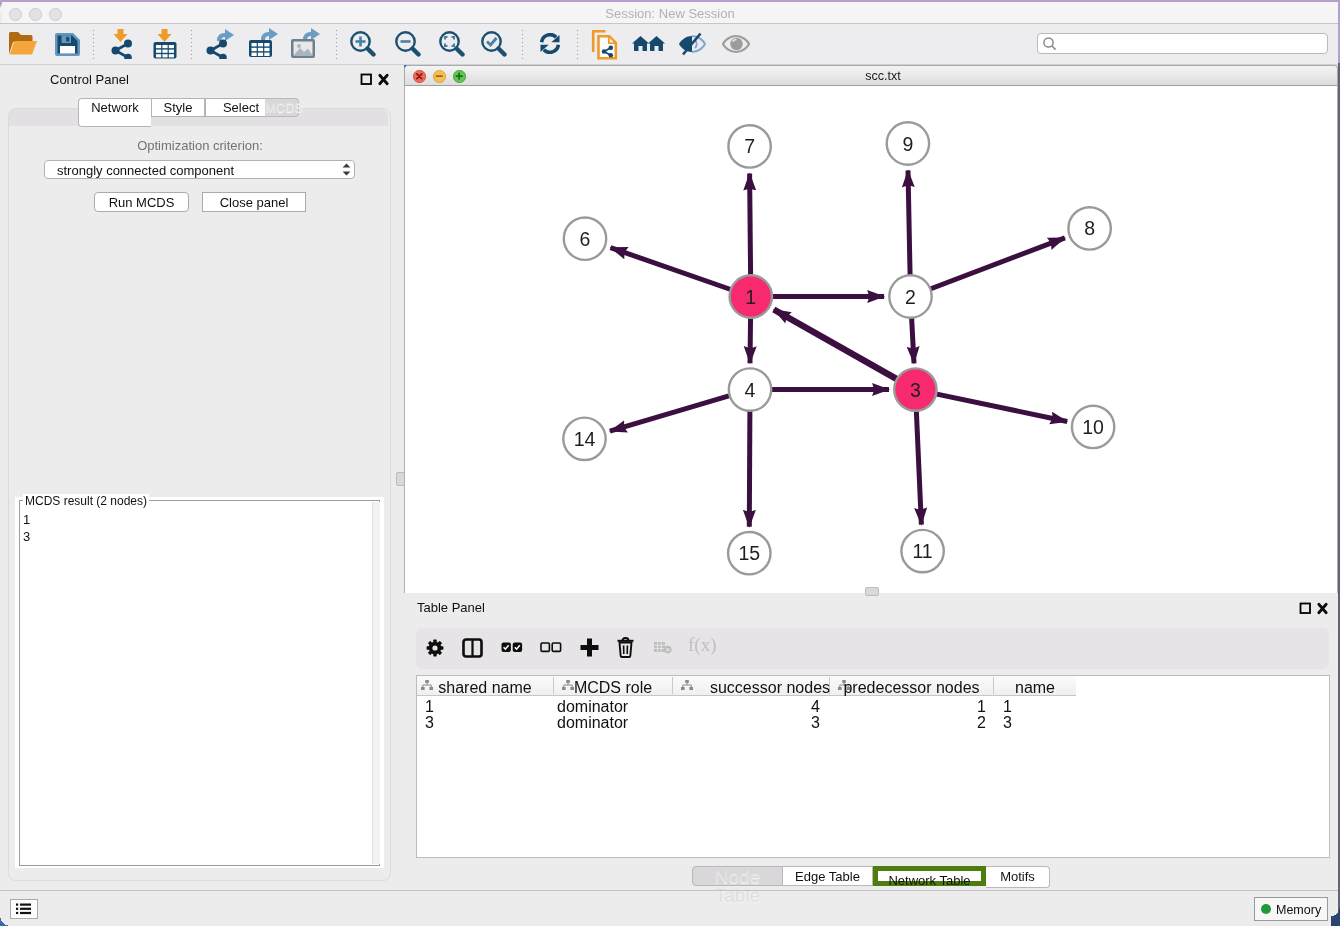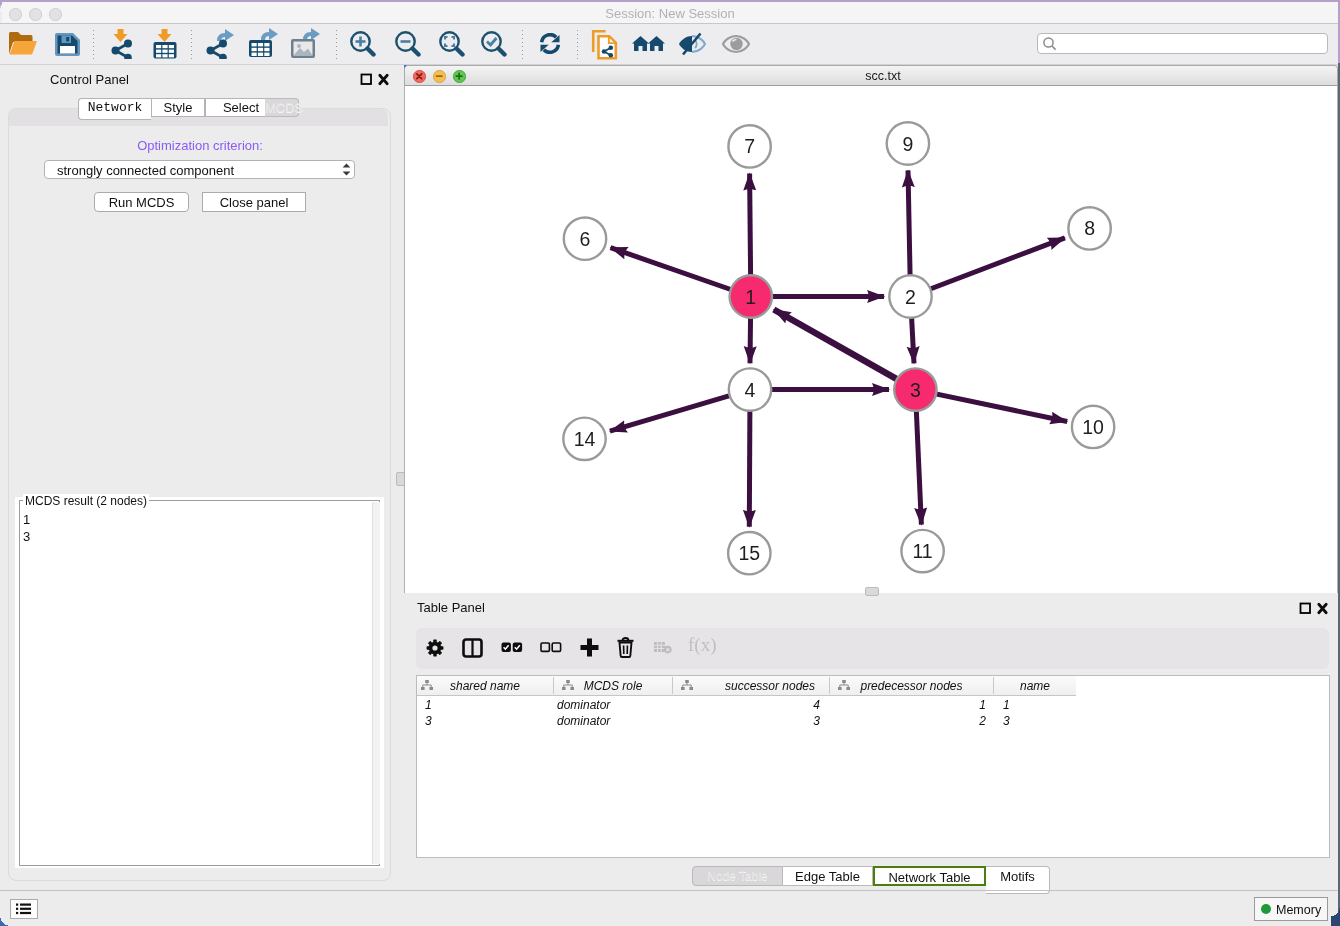--- a/index.html
+++ b/index.html
@@ -1,20 +1,20 @@
 <!DOCTYPE html>
 <html><head>
 <meta charset="utf-8">
 <style>
   html,body{margin:0;padding:0;}
   body{width:1340px;height:926px;position:relative;overflow:hidden;
        background:#ececec;font-family:"Liberation Sans",sans-serif;}
   .abs{position:absolute;}
   .txt13{font-size:13px;color:#111;}
-  .txt12{font-size:12px;color:#111;font-style:italic;}
+  .txt12{font-size:16px;color:#111;}
 </style>
 </head>
 <body>
 
 
 <div class="abs" style="left:0;top:0;width:1340px;height:3px;background:#b4a0cb;"></div>
 <div class="abs" style="left:0;top:0;width:10px;height:10px;background:#b4a0cb;"></div>
 <div class="abs" style="left:0;top:2px;width:10px;height:10px;background:#f6f5f6;border-top-left-radius:7px;"></div>
 <div class="abs" style="left:1330px;top:0;width:10px;height:10px;background:#b4a0cb;"></div>
 <div class="abs" style="left:1328px;top:2px;width:10px;height:10px;background:#f6f5f6;border-top-right-radius:7px;"></div>
@@ -183,27 +183,27 @@
 <svg class="abs" style="left:360px;top:73px;" width="30" height="13" viewBox="0 0 30 13">
   <rect x="1.5" y="1.5" width="9.5" height="9.5" fill="none" stroke="#000" stroke-width="1.8"></rect>
   <path d="M19.8 2.3 L27.2 10.7 M27.2 2.3 L19.8 10.7" stroke="#0d0d0d" stroke-width="2.8" stroke-linecap="round"></path>
 </svg>
 
 
 <div class="abs" style="left:8px;top:108px;width:381px;height:771px;background:#ececec;border:1px solid #dcdadc;border-radius:8px;"></div>
 <div class="abs" style="left:9px;top:109px;width:379px;height:17px;background:#e2e0e2;border-radius:7px 7px 0 0;"></div>
 
 
-<div class="abs" style="left:78px;top:98px;width:73px;height:22px;background:#fff;border:1px solid #b4b4b4;border-right:none;border-radius:4px 0 0 4px;box-sizing:border-box;text-align:center;line-height:18px;font-size:13px;color:#111;font-family:Liberation Mono, monospace;">Network</div>
+<div class="abs" style="left:78px;top:98px;width:73px;height:29px;background:#fff;border:1px solid #b4b4b4;border-right:none;border-radius:4px 0 0 4px;box-sizing:border-box;text-align:center;line-height:18px;font-size:13px;color:#111;">Network</div>
 <div class="abs" style="left:151px;top:98px;width:54px;height:19px;background:#fff;border:1px solid #b4b4b4;box-sizing:border-box;text-align:center;line-height:18px;font-size:13px;color:#111;">Style</div>
 <div class="abs" style="left:205px;top:98px;width:72px;height:19px;background:#fff;border:1px solid #b4b4b4;box-sizing:border-box;text-align:center;line-height:18px;font-size:13px;color:#111;">Select</div>
 <div class="abs" style="left:265px;top:98px;width:34px;height:19px;background:#d9d7d9;border:1px solid #bcbabc;border-left:none;border-radius:0 4px 4px 0;box-sizing:border-box;text-align:center;line-height:18px;font-size:13px;color:#e2e2e2;text-shadow:0 1px 0 #f6f6f6;">MCDS</div>
 
 
-<div class="abs" style="left:0px;top:138px;width:400px;text-align:center;font-size:13px;color:#8b5cf6;">Optimization criterion:</div>
+<div class="abs" style="left:0px;top:138px;width:400px;text-align:center;font-size:13px;color:#737373;">Optimization criterion:</div>
 <div class="abs" style="left:44px;top:160px;width:311px;height:19px;background:#fff;border:1px solid #b2b2b2;border-radius:4px;box-sizing:border-box;"></div>
 <div class="abs" style="left:57px;top:163px;font-size:13px;color:#111;">strongly connected component</div>
 <svg class="abs" style="left:341px;top:162px;" width="11" height="15" viewBox="0 0 11 15">
   <path d="M1.6 5.6 L5.5 1.4 L9.4 5.6 Z" fill="#3a3a3a"></path>
   <path d="M1.6 9.4 L5.5 13.6 L9.4 9.4 Z" fill="#3a3a3a"></path>
 </svg>
 <div class="abs" style="left:94px;top:192px;width:95px;height:20px;background:#fff;border:1px solid #ababab;border-radius:4px;box-sizing:border-box;text-align:center;line-height:19px;font-size:13px;color:#111;">Run MCDS</div>
 <div class="abs" style="left:202px;top:192px;width:104px;height:20px;background:#fff;border:1px solid #ababab;border-radius:0;box-sizing:border-box;text-align:center;line-height:19px;font-size:13px;color:#111;">Close panel</div>
 
 
@@ -422,24 +422,24 @@
 <div class="abs txt12" style="left:557px;top:698px;">dominator</div>
 <div class="abs txt12" style="left:557px;top:714px;">dominator</div>
 <div class="abs txt12" style="left:700px;top:698px;width:120px;text-align:right;">4</div>
 <div class="abs txt12" style="left:700px;top:714px;width:120px;text-align:right;">3</div>
 <div class="abs txt12" style="left:866px;top:698px;width:120px;text-align:right;">1</div>
 <div class="abs txt12" style="left:866px;top:714px;width:120px;text-align:right;">2</div>
 <div class="abs txt12" style="left:1003px;top:698px;">1</div>
 <div class="abs txt12" style="left:1003px;top:714px;">3</div>
 
 
-<div class="abs" style="left:692px;top:866px;width:91px;height:20px;background:#d9d7d9;border:1px solid #b9b9b9;border-radius:4px 0 0 4px;box-sizing:border-box;text-align:center;line-height:19px;font-size:12px;color:#dedede;text-shadow:0 1px 0 #f6f6f6;">Node Table</div>
+<div class="abs" style="left:692px;top:866px;width:91px;height:20px;background:#d9d7d9;border:1px solid #b9b9b9;border-radius:4px 0 0 4px;box-sizing:border-box;text-align:center;line-height:19px;font-size:19px;color:#dedede;text-shadow:0 1px 0 #f6f6f6;">Node Table</div>
 <div class="abs" style="left:783px;top:866px;width:90px;height:20px;background:#fff;border:1px solid #b9b9b9;border-left:none;box-sizing:border-box;text-align:center;line-height:19px;font-size:13px;color:#111;">Edge Table</div>
-<div class="abs" style="left:873px;top:866px;width:113px;height:20px;background:#fff;border:2px solid #4d7c0f;box-sizing:border-box;text-align:center;line-height:19px;font-size:13px;color:#111;">Network Table</div>
-<div class="abs" style="left:986px;top:866px;width:64px;height:28px;background:#fff;border:1px solid #b9b9b9;border-left:none;border-radius:0 4px 4px 0;box-sizing:border-box;text-align:center;line-height:19px;font-size:13px;color:#111;">Motifs</div>
+<div class="abs" style="left:873px;top:866px;width:113px;height:20px;background:#fff;border:5px solid #4d7c0f;box-sizing:border-box;text-align:center;line-height:19px;font-size:13px;color:#111;">Network Table</div>
+<div class="abs" style="left:986px;top:866px;width:64px;height:22px;background:#fff;border:1px solid #b9b9b9;border-left:none;border-radius:0 4px 4px 0;box-sizing:border-box;text-align:center;line-height:19px;font-size:13px;color:#111;">Motifs</div>
 
 
 <div class="abs" style="left:0;top:890px;width:1338px;height:1px;background:#c2c2c2;"></div>
 <div class="abs" style="left:10px;top:899px;width:28px;height:20px;background:#fdfdfd;border:1px solid #ababab;box-sizing:border-box;"></div>
 <svg class="abs" style="left:16px;top:903px;" width="16" height="12" viewBox="0 0 16 12">
   <g fill="#111">
     <rect x="0" y="0.5" width="2.2" height="2.2"></rect>
       <rect x="4" y="0.5" width="11" height="2.2"></rect>
     <rect x="0" y="4.7" width="2.2" height="2.2"></rect>
       <rect x="4" y="4.7" width="11" height="2.2"></rect>

